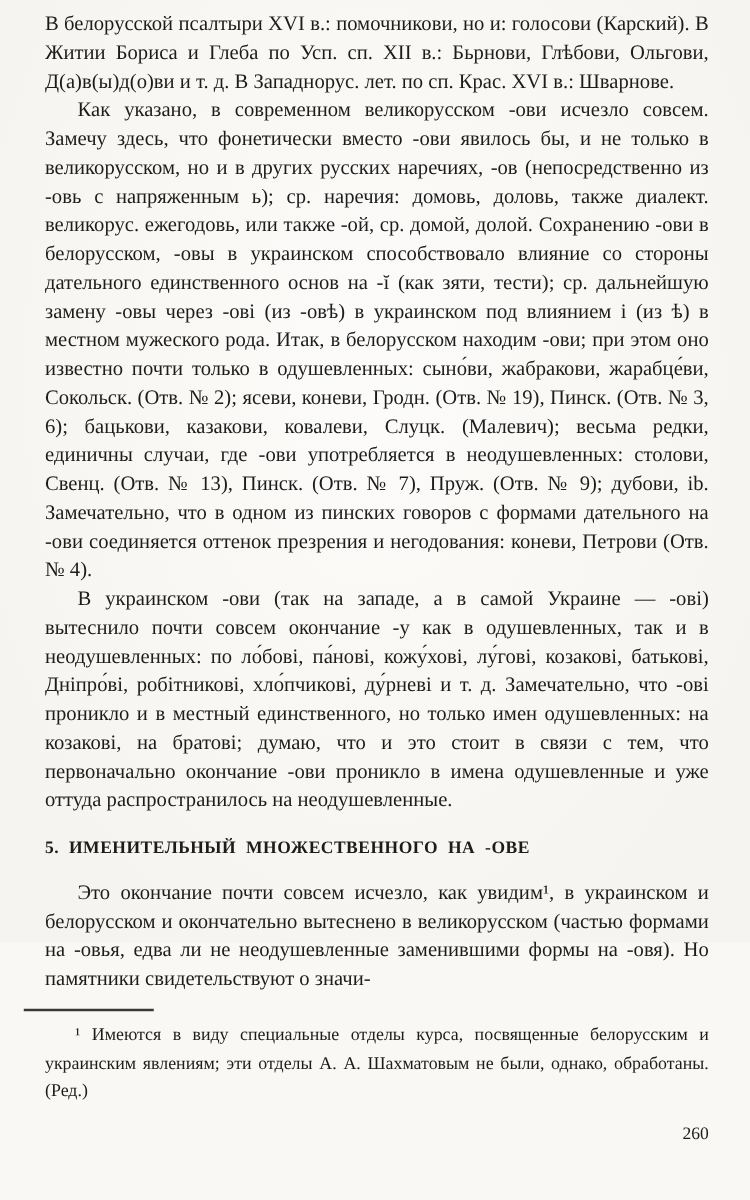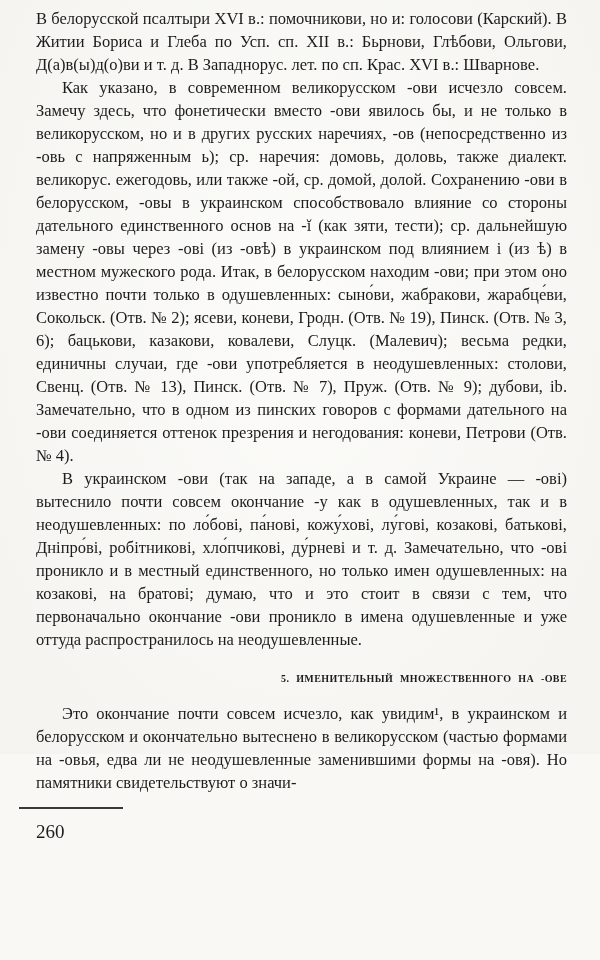--- a/index.html
+++ b/index.html
@@ -21,59 +21,60 @@
     color: var(--ink);
     font-family: "Liberation Serif", "DejaVu Serif", serif;
     font-size: 16.5px;
     line-height: 23px;
     text-align: justify;
   }
   .para { text-indent: 26px; }
   .para.noindent { text-indent: 0; }
   .it { }
   .heading {
-    font-size: 10px;
+    font-size: 14px;
     font-weight: bold;
-    text-align: right;
+    text-align: left;
     text-indent: 0;
     letter-spacing: 0.4px;
     word-spacing: 4px;
     margin: 17px 0 13px 0;
     line-height: 21px;
   }
   .footnote-sep {
     border: none;
     border-top: 2px solid #3a3a3a;
     width: 104px;
     margin: 13px 0 8px -17px;
   }
   .footnote {
     font-size: 14.3px;
     line-height: 22.5px;
     text-indent: 24px;
   }
   .page-number {
     margin-top: 11px;
-    font-size: 19px;
-    text-align: left;
+    font-size: 14px;
+    text-align: right;
   }
 </style>
 </head>
 <body>
 
 <div class="page">
 
   <p class="para noindent"><span>В белорусской псалтыри XVI в.: помочникови, но и: голосови (Карский). В Житии Бориса и Глеба по Усп. сп. XII в.: Бьрнови, Глѣбови, Ольгови, Д(а)в(ы)д(о)ви и т. д. В Западнорус. лет. по сп. Крас. XVI в.: Шварнове.</span></p>
 
   <p class="para"><span>Как указано, в современном великорусском </span><span class="it">-ови</span><span> исчезло совсем. Замечу здесь, что фонетически вместо </span><span class="it">-ови</span><span> явилось бы, и не только в великорусском, но и в других русских наречиях, </span><span class="it">-ов</span><span> (непосредственно из </span><span class="it">-овь</span><span> с напряженным </span><span class="it">ь</span><span>); ср. наречия: </span><span class="it">домовь, доловь</span><span>, также диалект. великорус. </span><span class="it">ежегодовь</span><span>, или также </span><span class="it">-ой</span><span>, ср. </span><span class="it">домой, долой</span><span>. Сохранению </span><span class="it">-ови</span><span> в белорусском, </span><span class="it">-овы</span><span> в украинском способствовало влияние со стороны дательного единственного основ на </span><span class="it">-ĭ</span><span> (как </span><span class="it">зяти, тести</span><span>); ср. дальнейшую замену </span><span class="it">-овы</span><span> через </span><span class="it">-ові</span><span> (из </span><span class="it">-овѣ</span><span>) в украинском под влиянием </span><span class="it">і</span><span> (из </span><span class="it">ѣ</span><span>) в местном мужеского рода. Итак, в белорусском находим </span><span class="it">-ови</span><span>; при этом оно известно почти только в одушевленных: сыно́ви, жабракови, жарабце́ви, Сокольск. (Отв. № 2); ясеви, коневи, Гродн. (Отв. № 19), Пинск. (Отв. № 3, 6); бацькови, казакови, ковалеви, Слуцк. (Малевич); весьма редки, единичны случаи, где </span><span class="it">-ови</span><span> употребляется в неодушевленных: столови, Свенц. (Отв. № 13), Пинск. (Отв. № 7), Пруж. (Отв. № 9); дубови, </span><span class="it">ib</span><span>. Замечательно, что в одном из пинских говоров с формами дательного на </span><span class="it">-ови</span><span> соединяется оттенок презрения и негодования: коневи, Петрови (Отв. № 4).</span></p>
 
   <p class="para"><span>В украинском </span><span class="it">-ови</span><span> (так на западе, а в самой Украине — </span><span class="it">-ові</span><span>) вытеснило почти совсем окончание </span><span class="it">-у</span><span> как в одушевленных, так и в неодушевленных: по ло́бові, па́нові, кожу́хові, лу́гові, козакові, батькові, Дніпро́ві, робітникові, хло́пчикові, ду́рневі и т. д. Замечательно, что </span><span class="it">-ові</span><span> проникло и в местный единственного, но только имен одушевленных: на козакові, на братові; думаю, что и это стоит в связи с тем, что первоначально окончание </span><span class="it">-ови</span><span> проникло в имена одушевленные и уже оттуда распространилось на неодушевленные.</span></p>
 
   <h2 class="heading"><span>5. ИМЕНИТЕЛЬНЫЙ МНОЖЕСТВЕННОГО НА </span><span class="it">-ОВЕ</span></h2>
 
   <p class="para"><span>Это окончание почти совсем исчезло, как увидим¹, в украинском и белорусском и окончательно вытеснено в великорусском (частью формами на </span><span class="it">-овья</span><span>, едва ли не неодушевленные заменившими формы на </span><span class="it">-овя</span><span>). Но памятники свидетельствуют о значи-</span></p>
 
   <hr class="footnote-sep">
 
+  <p class="footnote"><span>¹ Имеются в виду специальные отделы курса, посвященные белорусским и украинским явлениям; эти отделы А. А. Шахматовым не были, однако, обработаны. </span><span class="it">(Ред.)</span></p>
 
   <div class="page-number">260</div>
 
 </div>
 
 </body></html>

